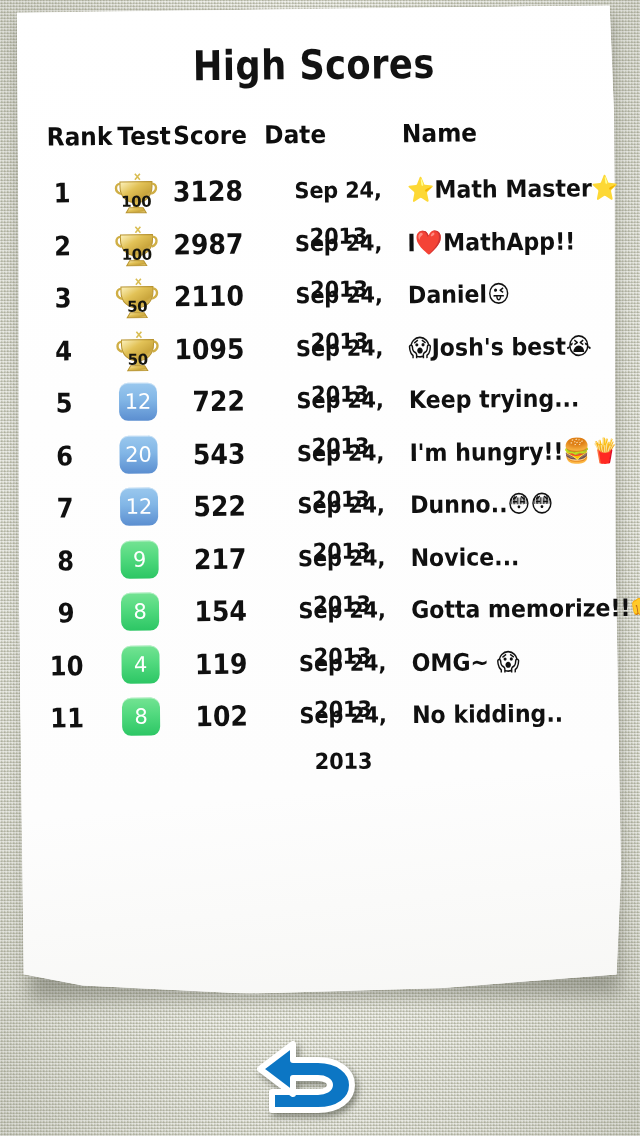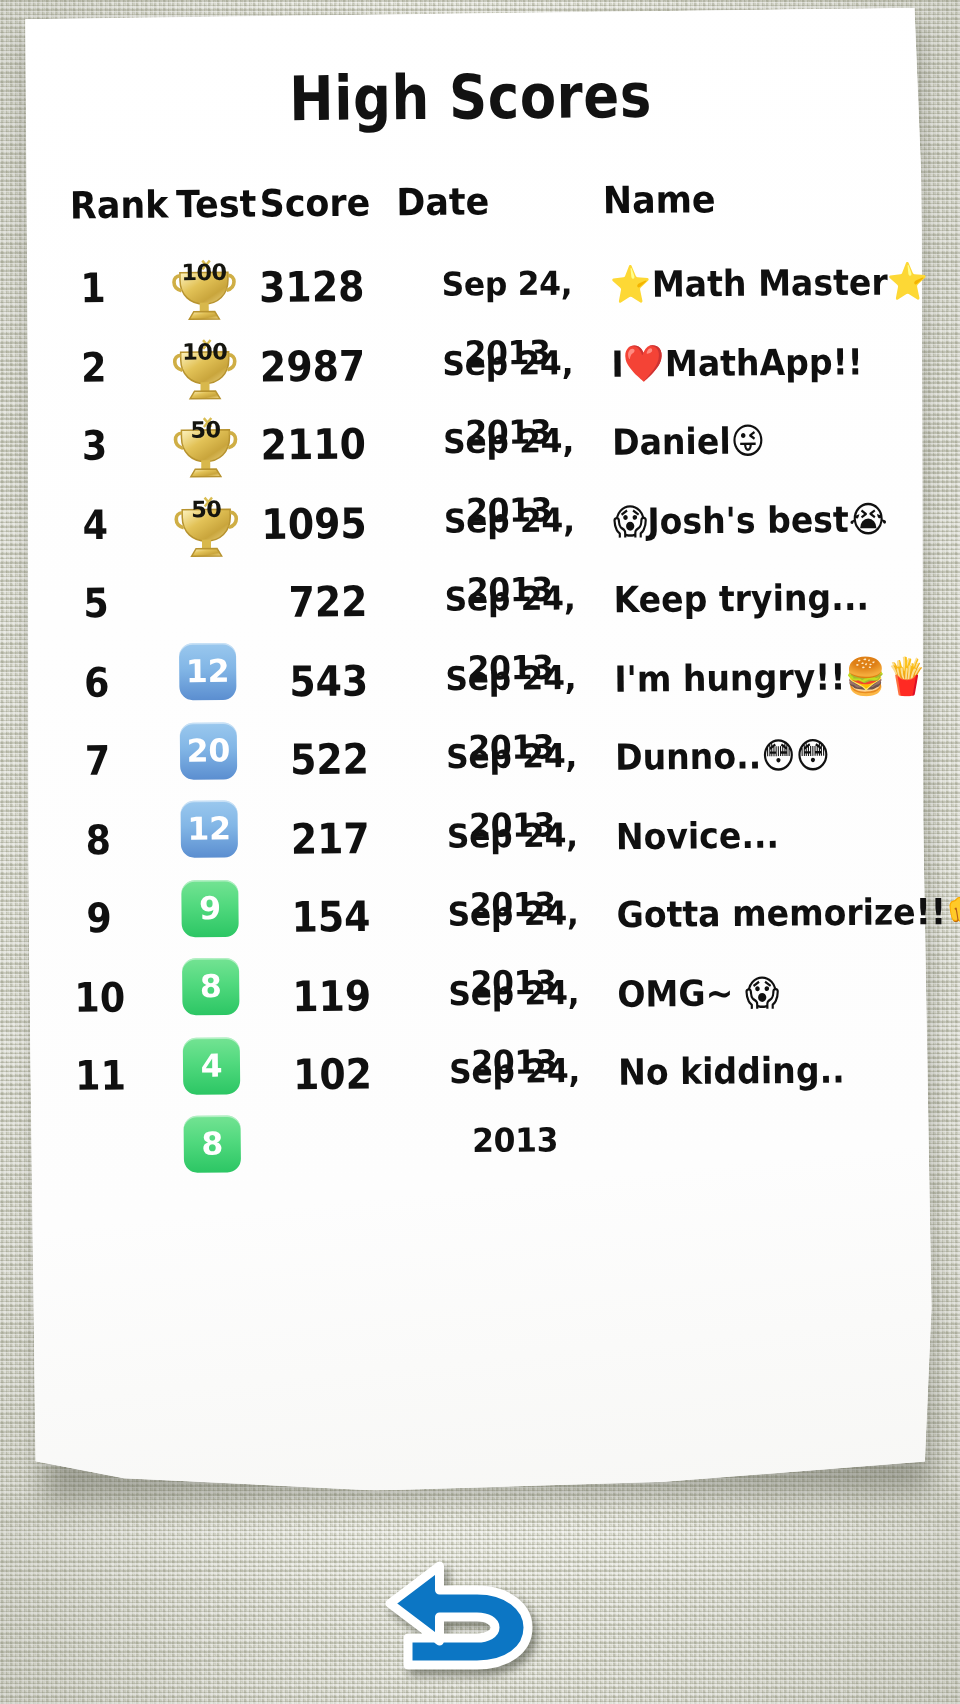--- a/index.html
+++ b/index.html
@@ -145,44 +145,43 @@
   .score-row .col-test  { top: 3px; height: 44px; }
 
   
   .badge {
     display: inline-block;
     width: 38px;
     height: 38px;
     border-radius: 9px;
     color: #ffffff;
     font-family: "DejaVu Sans", sans-serif;
-    font-weight: 700;
+    font-weight: 400;
     font-size: 21px;
     line-height: 38px;
     text-align: center;
     vertical-align: middle;
     box-shadow: inset 0 1px 0 rgba(255,255,255,0.45);
-    margin-top: 46px;
   }
   .badge-blue  { background-image: linear-gradient(180deg, #9ac8ee 0%, #82b6e6 45%, #5b8ed0 100%); }
   .badge-green { background-image: linear-gradient(180deg, #74e393 0%, #51d97e 45%, #2cc664 100%); }
 
   
   .trophy {
     position: relative;
     display: inline-block;
     width: 46px;
     height: 42px;
     vertical-align: middle;
   }
   .trophy svg { display: block; }
   .trophy .tnum {
     position: absolute;
     left: 0;
-    top: 0;
+    top: 20px;
     width: 46px;
     text-align: center;
     font-family: "DejaVu Sans", sans-serif;
     font-weight: 700;
     font-size: 15px;
     color: #15150f;
     letter-spacing: -0.5px;
   }
 
   

